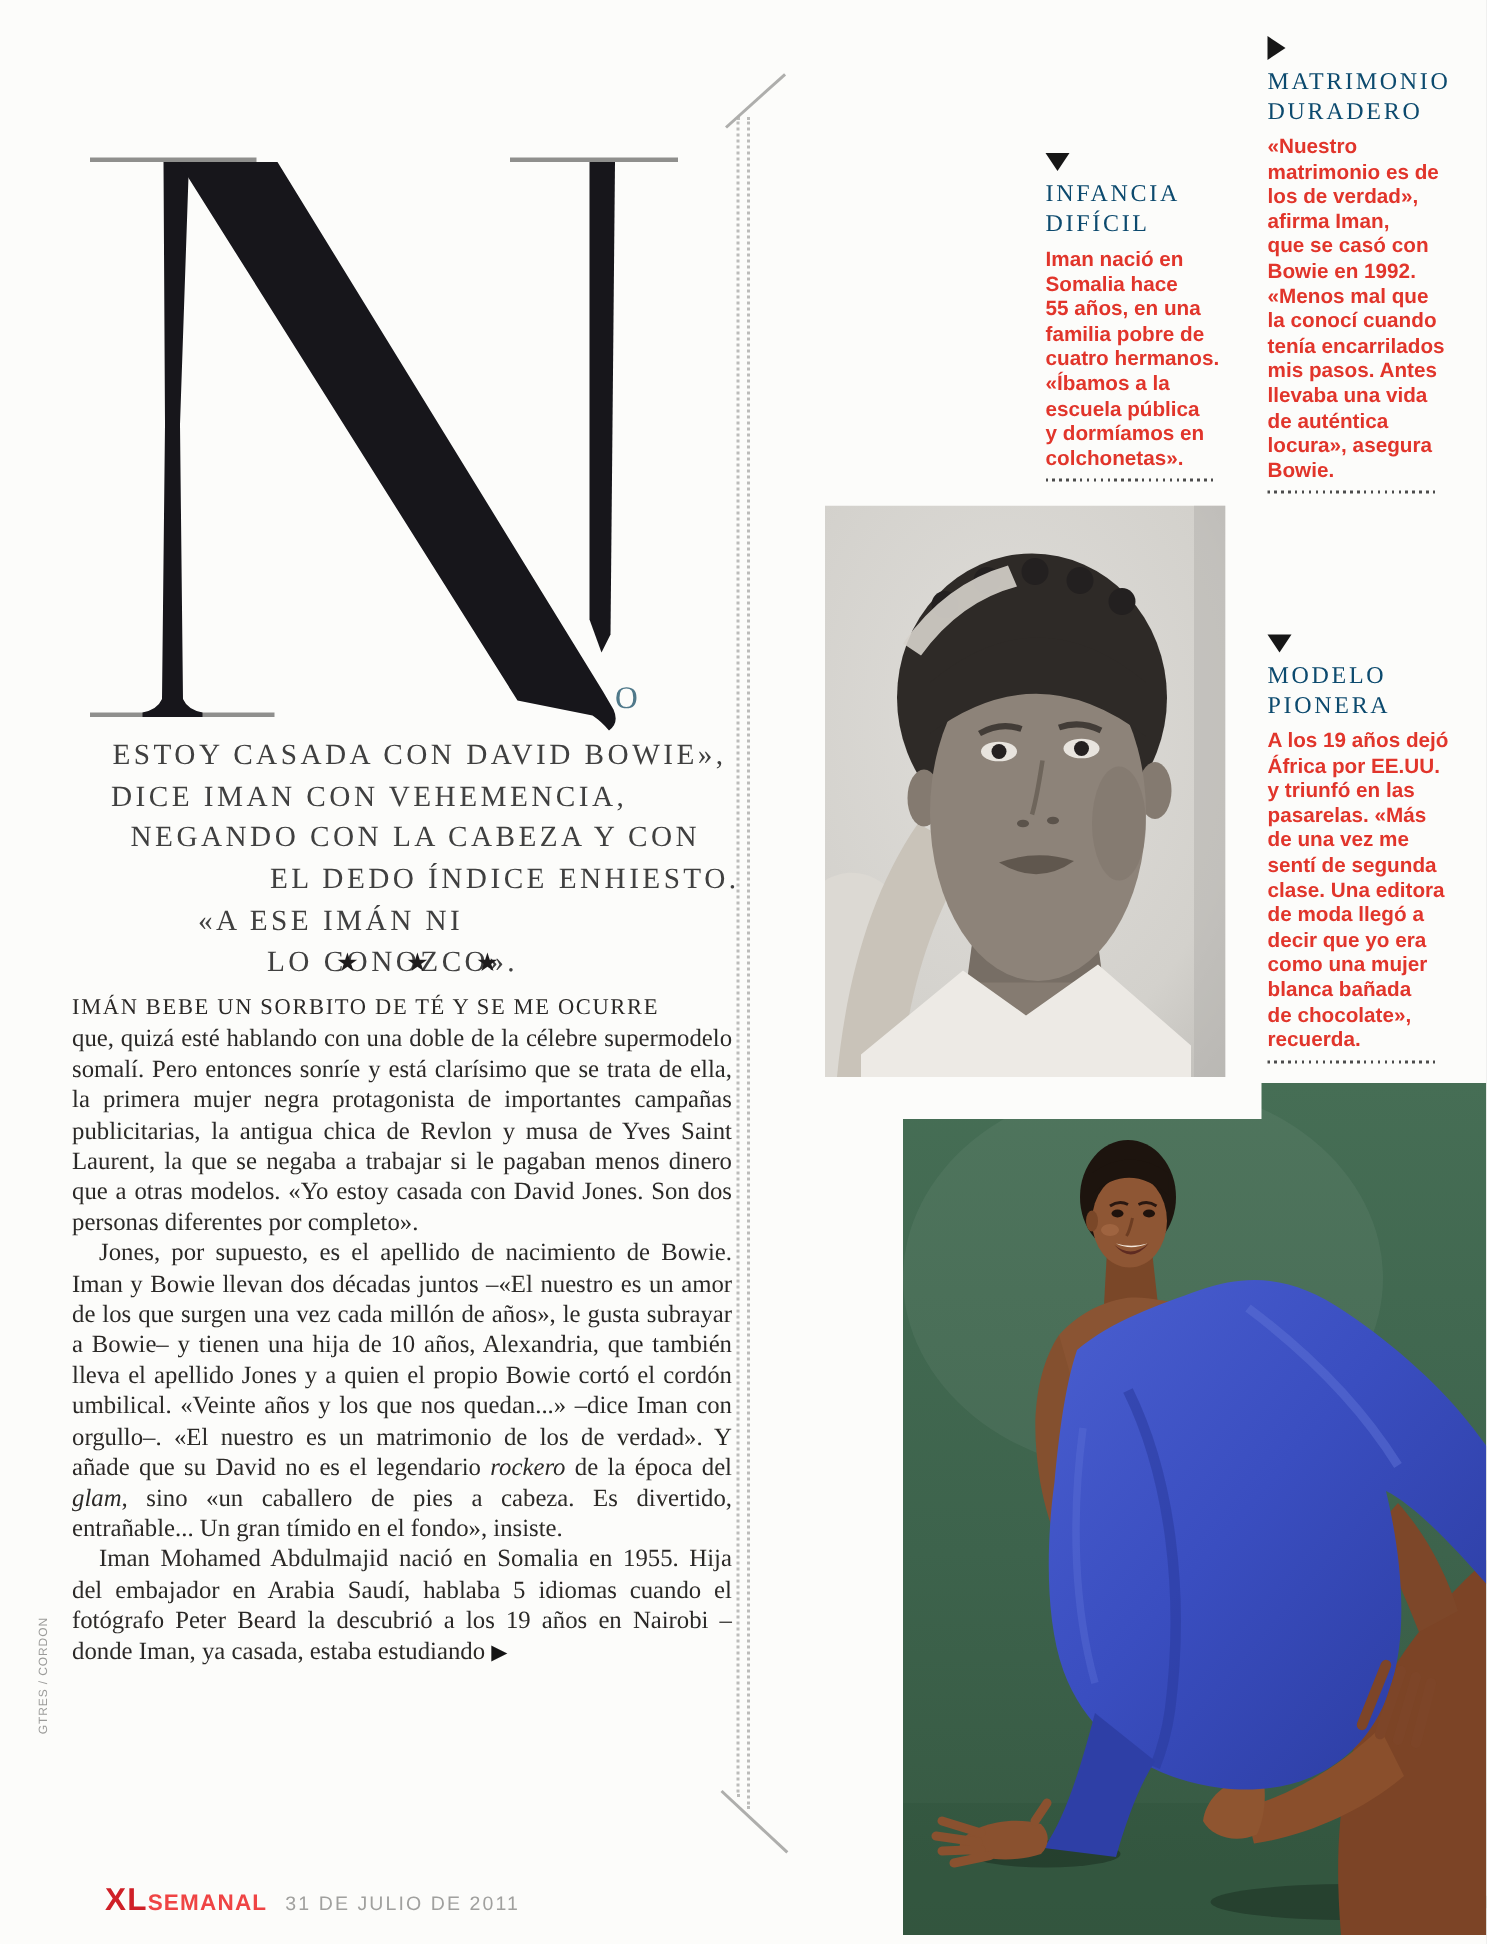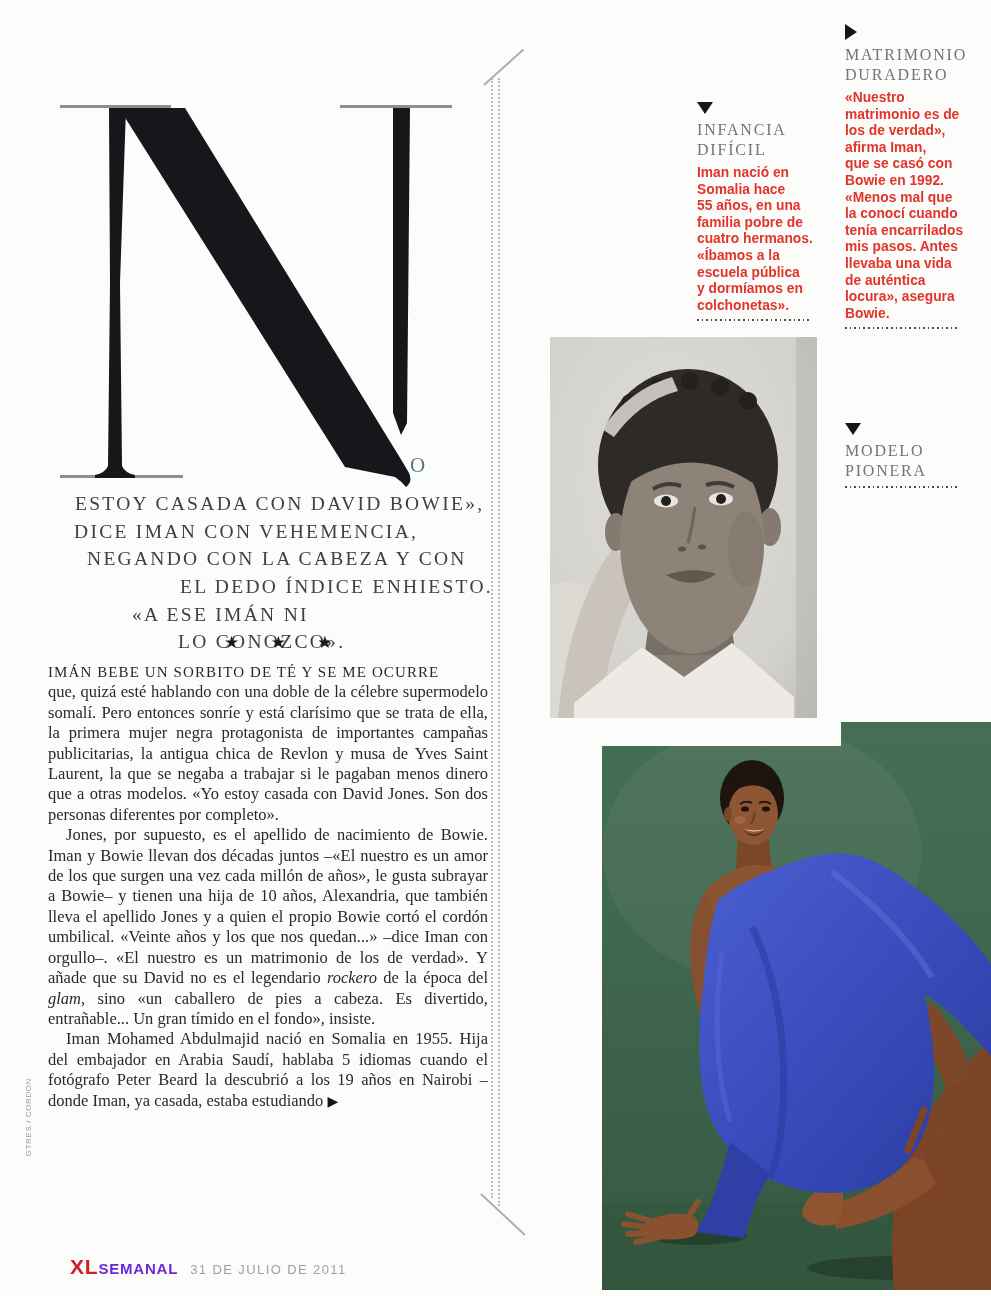--- a/index.html
+++ b/index.html
@@ -34,21 +34,21 @@
   
   .sidebar{position:absolute;width:126px;}
   .sb-a{left:697px;top:102px;}
   .sb-b{left:845px;top:24px;}
   .sb-c{left:845px;top:423px;}
   .tri-down{width:0;height:0;border-left:8px solid transparent;border-right:8px solid transparent;
             border-top:12px solid #161616;margin-bottom:6px;}
   .tri-right{width:0;height:0;border-top:8px solid transparent;border-bottom:8px solid transparent;
              border-left:12px solid #161616;margin-bottom:5px;}
   .sb-title{font-family:"Liberation Serif",serif;font-size:16px;letter-spacing:1.8px;line-height:20px;
-            color:#737373;white-space:pre-line;margin-bottom:5px;}
+            color:#0c4a6e;white-space:pre-line;margin-bottom:5px;}
   .sb-body{font-family:"Liberation Sans",sans-serif;font-weight:bold;font-size:13.8px;line-height:16.6px;
            color:#e1352b;white-space:pre-line;}
   .sb-dots{margin-top:5px;width:112px;height:2px;
            background-image:repeating-linear-gradient(90deg,#4c4c4c 0 1.6px,transparent 1.6px 4.6px);}
 
   
   .vrule{position:absolute;width:0;border-left:2px dotted #bcbcba;}
   .vr1{left:491px;top:78px;height:1120px;}
   .vr2{left:498px;top:78px;height:1128px;}
   .tick{position:absolute;height:0;border-top:2px solid #aeaeac;transform-origin:left center;}
@@ -57,21 +57,21 @@
 
   
   .photo-bw{position:absolute;left:550px;top:337px;width:267px;height:381px;}
   .photo-color{position:absolute;left:602px;top:722px;width:389px;height:568px;}
 
   
   .credit{position:absolute;left:24px;top:1078px;font-family:"Liberation Sans",sans-serif;font-size:8px;
           color:#9b9b99;letter-spacing:0.6px;writing-mode:vertical-rl;transform:rotate(180deg);}
   .footer{position:absolute;left:70px;top:1255px;font-family:"Liberation Sans",sans-serif;white-space:nowrap;}
   .brand-xl{font-weight:bold;font-size:21px;letter-spacing:0.8px;color:#cf2027;}
-  .brand-rest{font-weight:bold;font-size:15px;letter-spacing:0.8px;color:#6d28d9;}
+  .brand-rest{font-weight:bold;font-size:15px;letter-spacing:0.8px;color:#ef4444;}
   .footer-date{font-size:13px;letter-spacing:1.4px;color:#a0a09e;margin-left:12px;}
 </style>
 </head>
 <body>
 
 <div id="page">
 
   <svg class="dropN" viewBox="0 0 400 412" aria-label="N">
     <rect x="3" y="22" width="111" height="3" fill="#8f8f8d"></rect>
     <rect x="283" y="22" width="112" height="3" fill="#8f8f8d"></rect>
@@ -130,20 +130,33 @@
 de auténtica
 locura», asegura
 Bowie.</div>
     <div class="sb-dots"></div>
   </div>
 
   <div class="sidebar sb-c">
     <div class="tri-down"></div>
     <div class="sb-title">MODELO
 PIONERA</div>
+    <div class="sb-body">A los 19 años dejó
+África por EE.UU.
+y triunfó en las
+pasarelas. «Más
+de una vez me
+sentí de segunda
+clase. Una editora
+de moda llegó a
+decir que yo era
+como una mujer
+blanca bañada
+de chocolate»,
+recuerda.</div>
     <div class="sb-dots"></div>
   </div>
 
   <div class="vrule vr1"></div>
   <div class="vrule vr2"></div>
   <div class="tick tick-top"></div>
   <div class="tick tick-bottom"></div>
 
   <svg class="photo-bw" viewBox="0 0 267 381" aria-label="Retrato en blanco y negro de Iman de niña">
     <defs>

